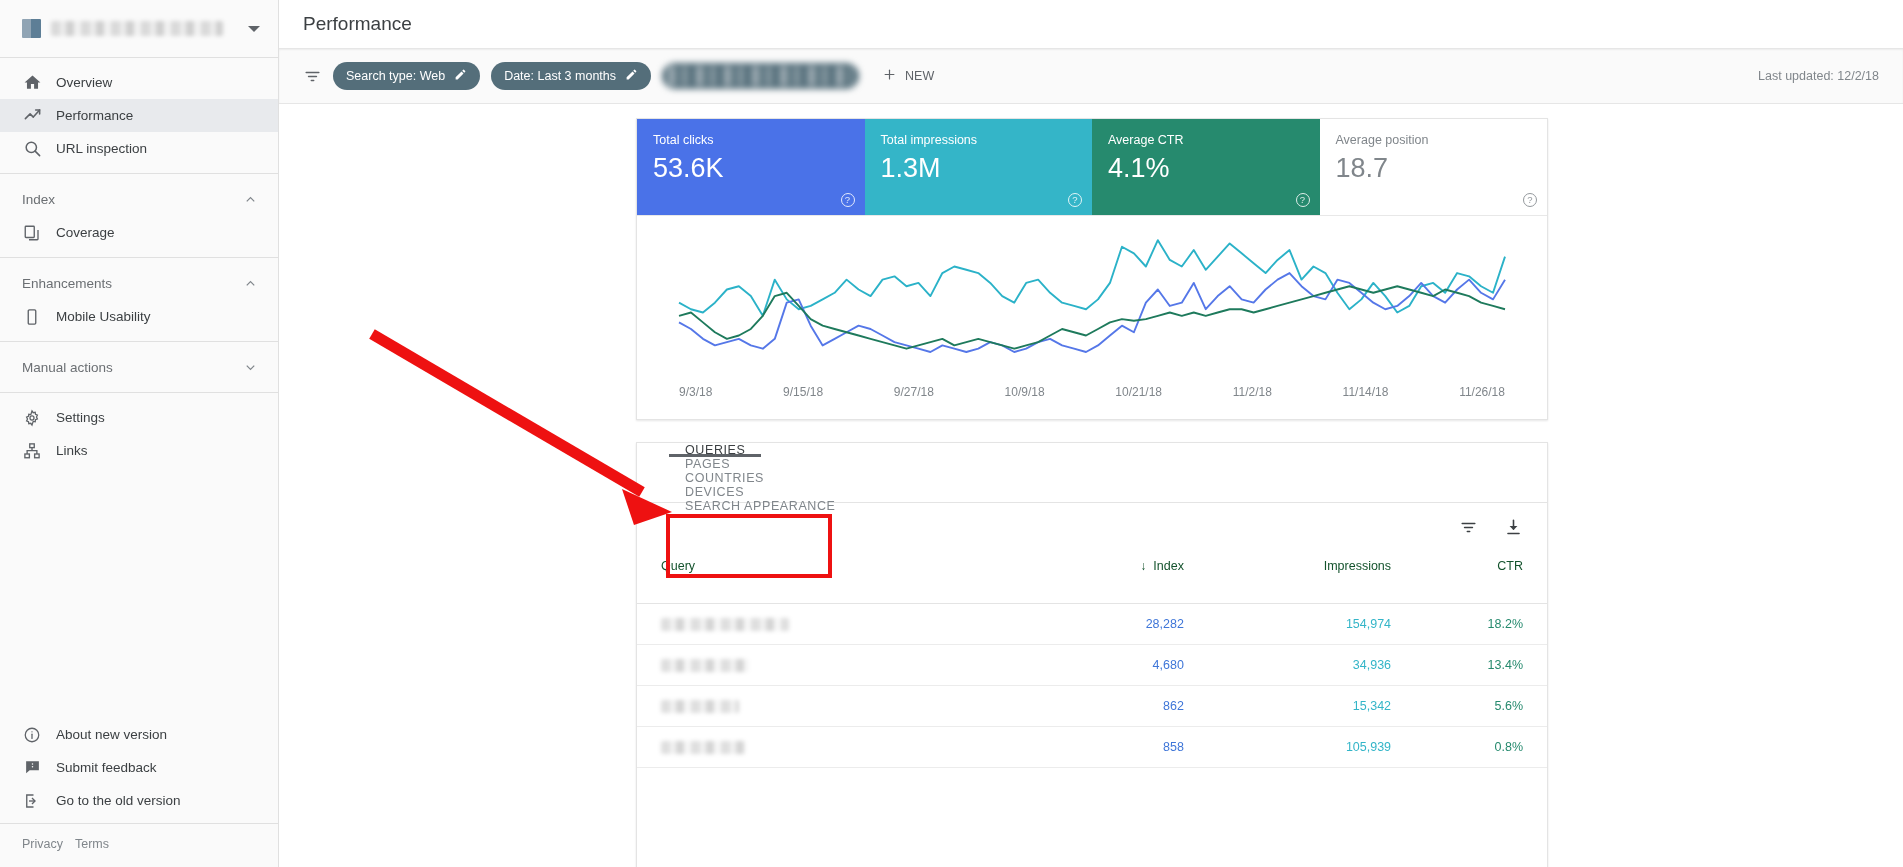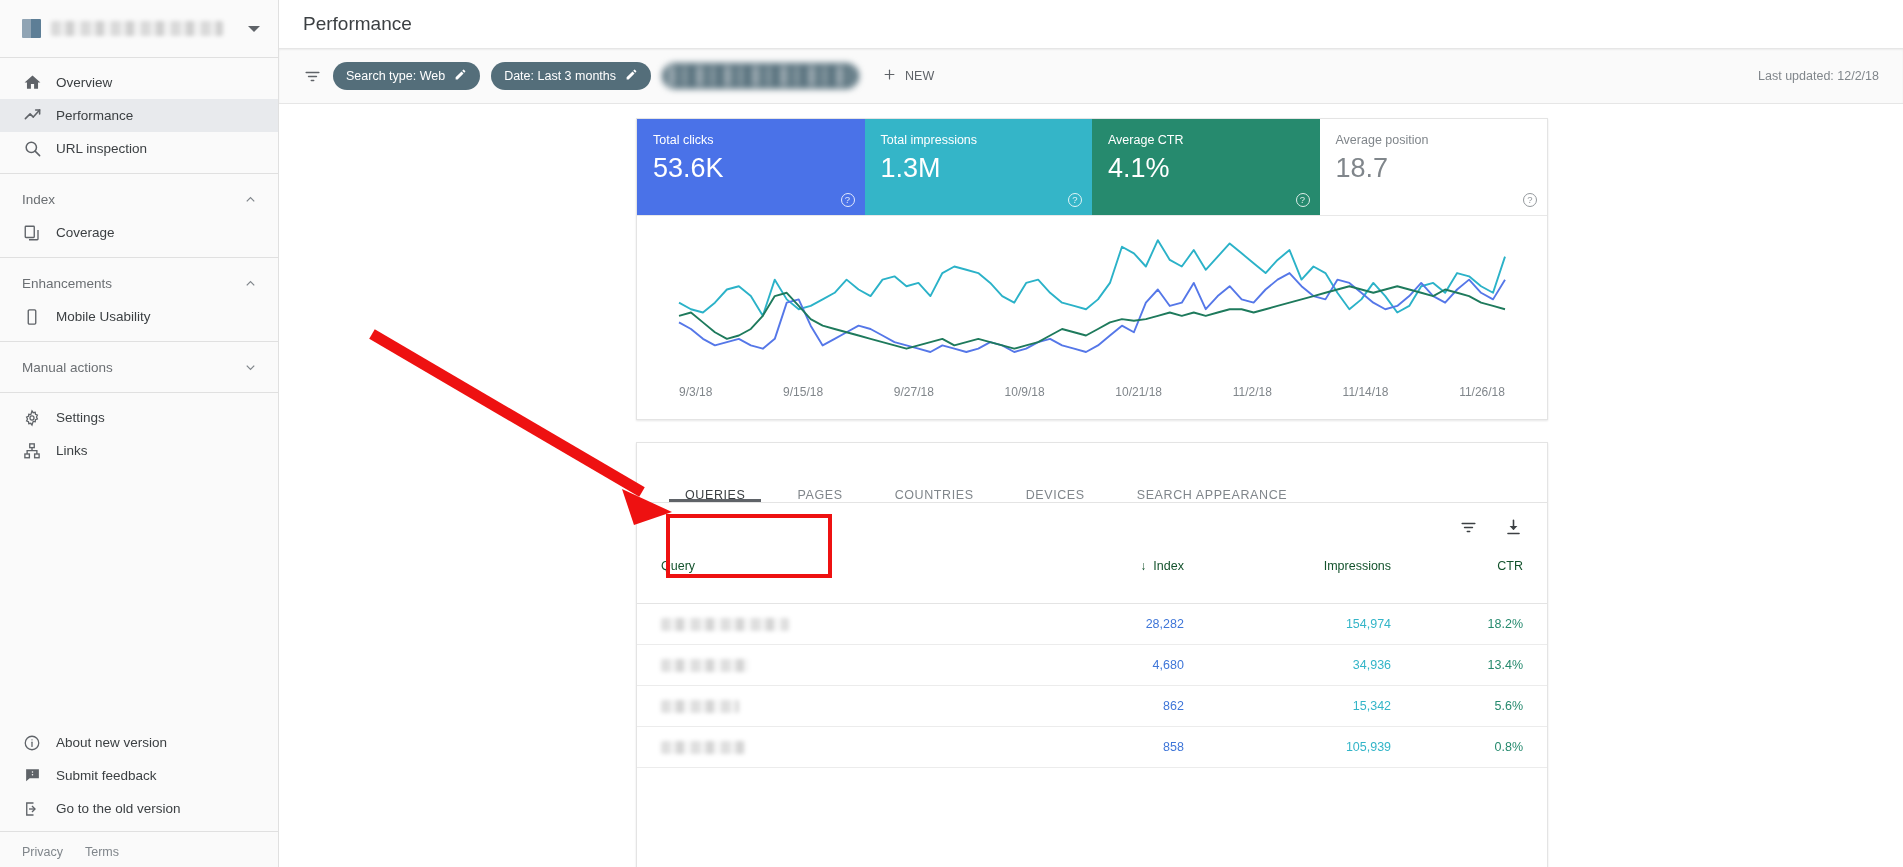--- a/index.html
+++ b/index.html
@@ -70,22 +70,22 @@
   .section-head {
     display: flex; align-items: center;
     height: 34px; padding: 0 20px 0 22px;
     font-size: 13.5px; color: #6b6f73; cursor: pointer;
   }
   .section-head .caret { margin-left: auto; display: flex; }
 
   .sidebar-spacer { flex: 1; }
   .sidebar-footer { padding-bottom: 6px; border-bottom: 1px solid #e0e0e0; }
   .legal {
-    display: flex; gap: 22px;
-    padding: 13px 0 8px 22px;
+    display: flex; gap: 12px;
+    padding: 13px 0 16px 22px;
     font-size: 12.5px; color: #80868b;
   }
   .legal span { cursor: pointer; }
 
   
   .main {
     flex: 1; height: 867px; position: relative;
     background: #ffffff;
     display: flex; flex-direction: column;
     overflow: hidden;
@@ -174,23 +174,24 @@
   .chart-area { position: relative; height: 173px; }
   .chart-area svg { display: block; width: 100%; height: 165px; }
   .xaxis {
     display: flex; justify-content: space-between;
     padding: 0 42px; font-size: 12px; color: #80868b;
     margin-top: 4px;
   }
 
   .table-panel { left: 357px; top: 338px; width: 912px; height: 520px; }
   .tabs {
-    display: flex; height: 60px; align-items: flex-end;
+    display: flex; height: 60px; align-items: flex-start;
     border-bottom: 1px solid #e4e4e4;
     padding-left: 22px;
+    flex-direction: column;
   }
   .tab {
     display: flex; align-items: center; justify-content: center;
     padding: 0 26px; font-size: 12.5px; letter-spacing: 0.6px;
     color: #80868b; cursor: pointer; position: relative;
     white-space: nowrap;
   }
   .tab.active { color: #3c4043; font-weight: 500; }
   .tab.active::after {
     content: ""; position: absolute; left: 10px; right: 10px; bottom: 0;

